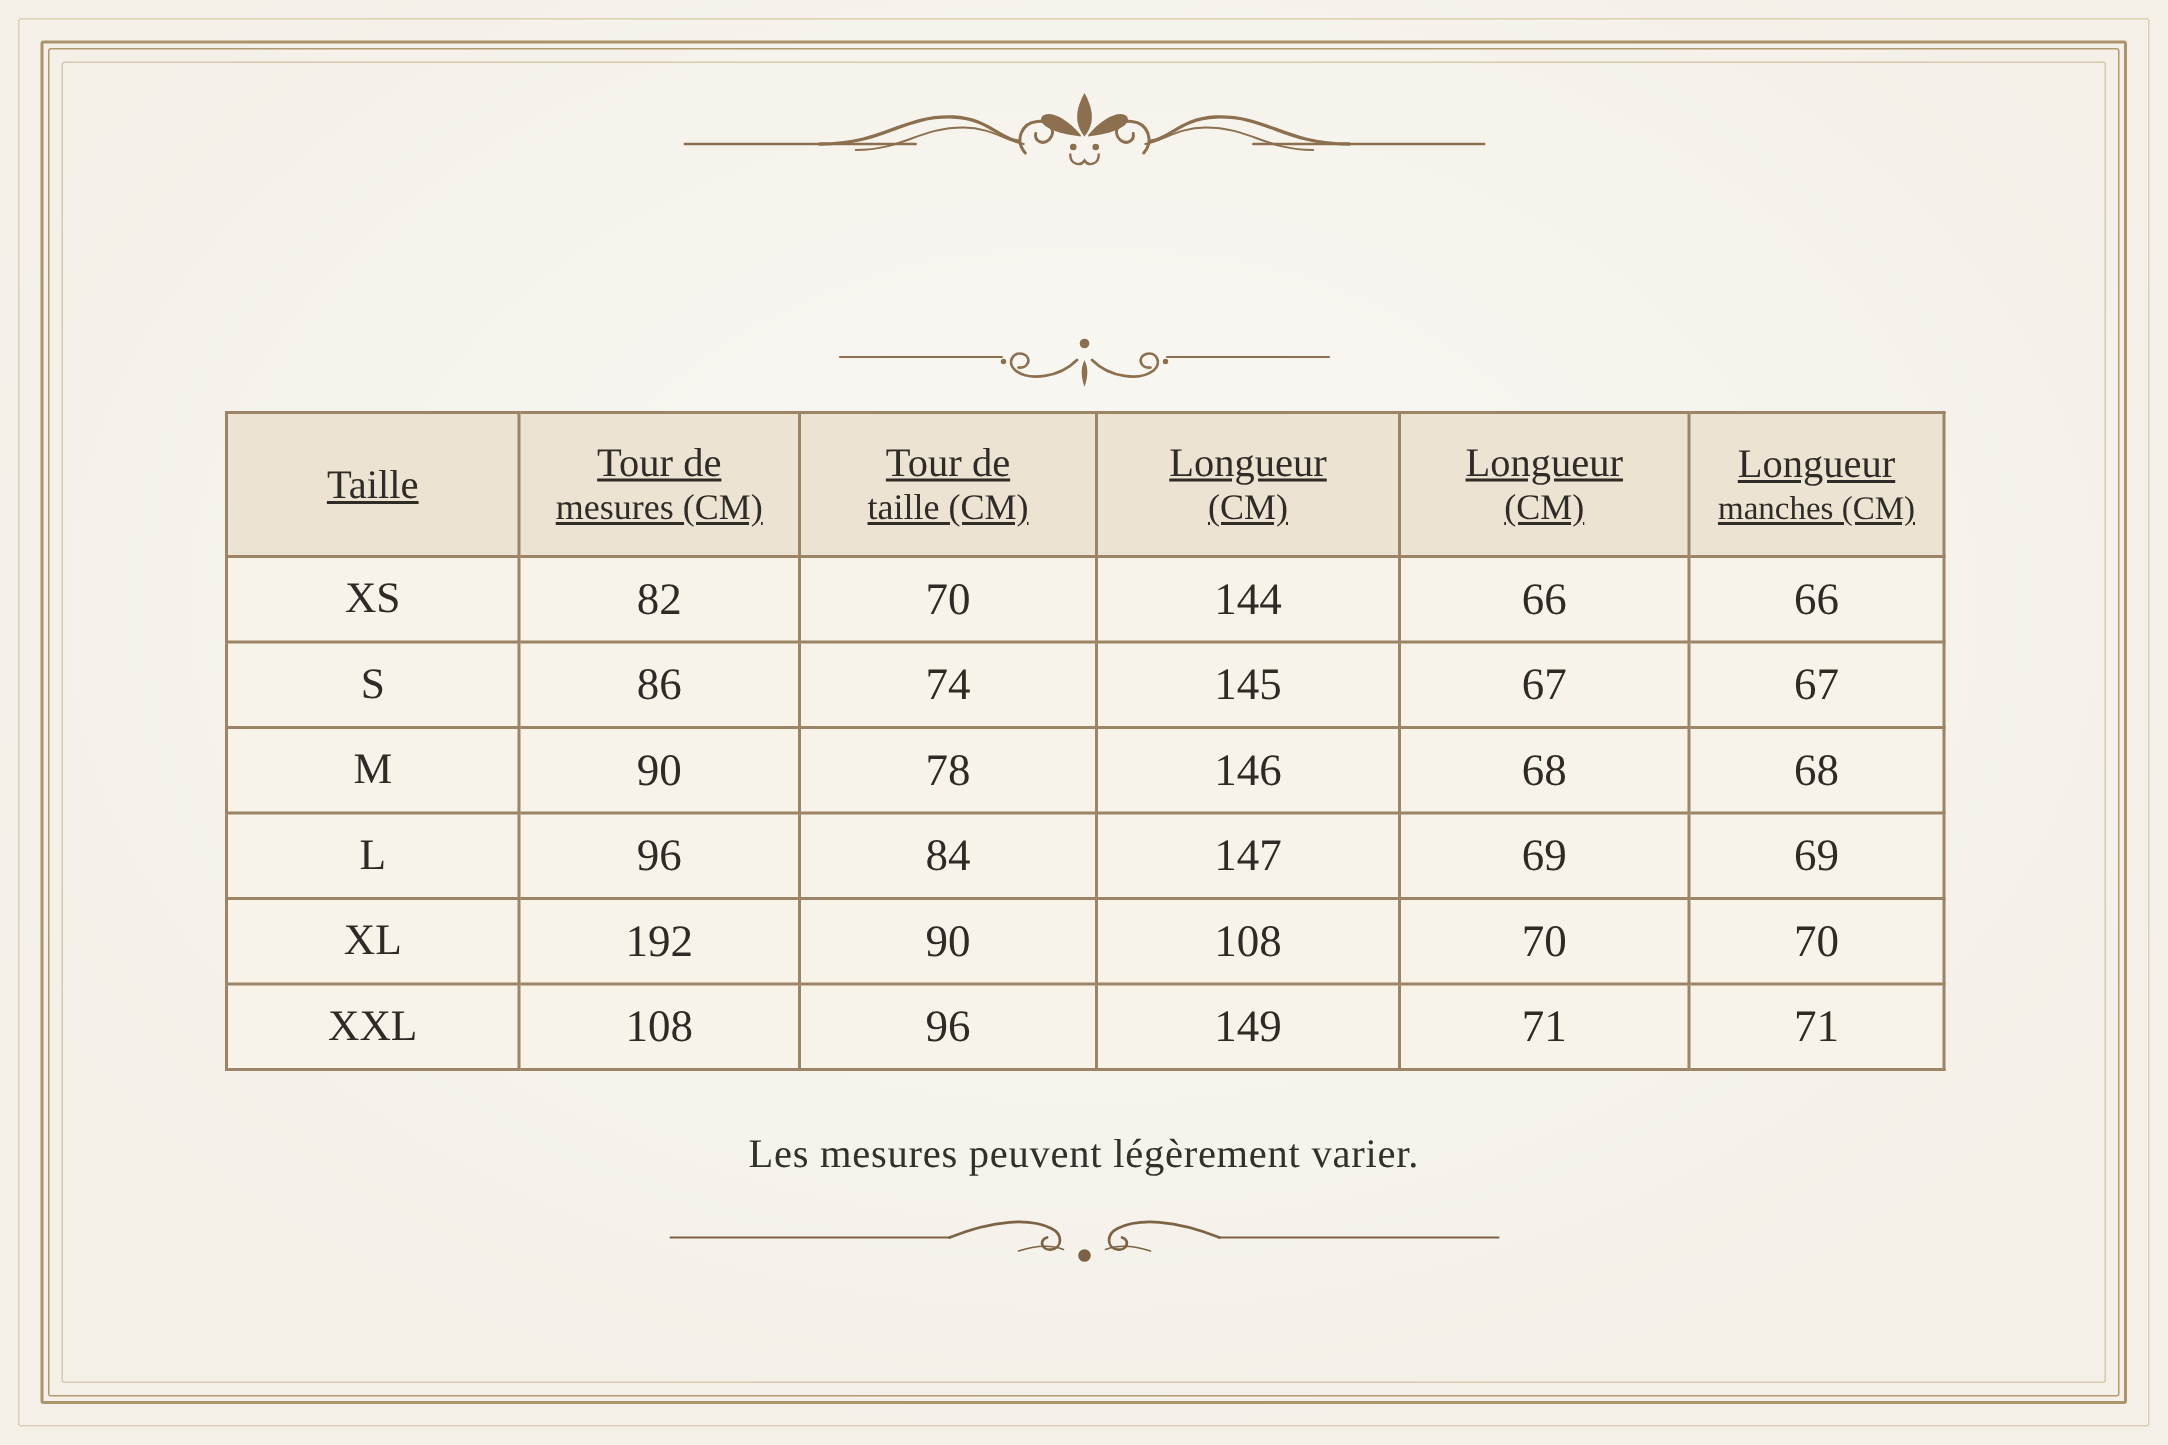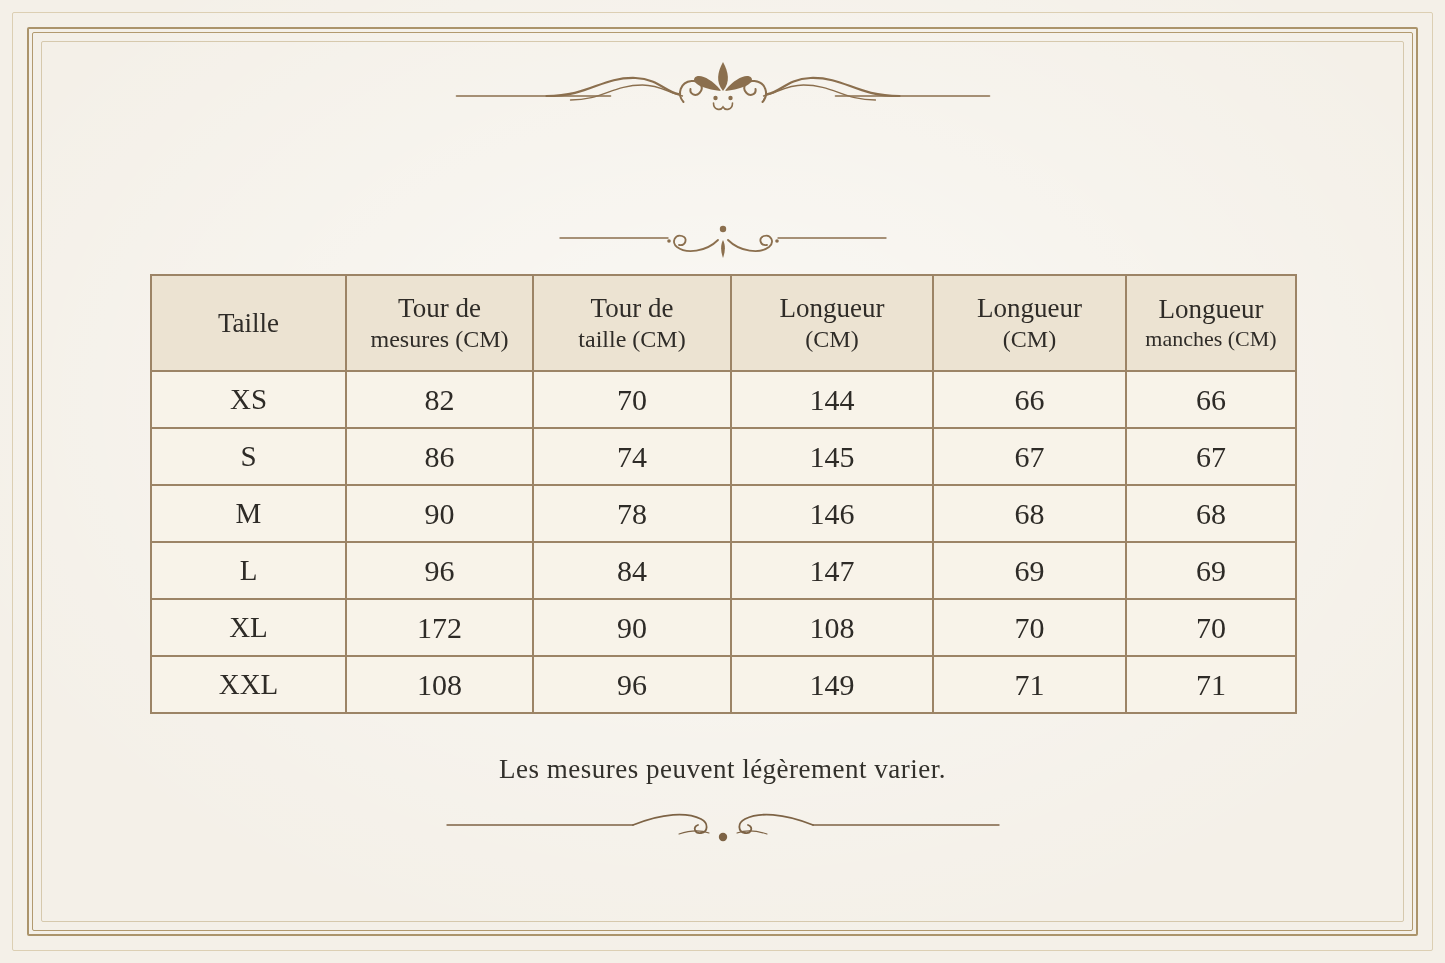--- a/index.html
+++ b/index.html
@@ -38,21 +38,21 @@
   table.size-table{
     position:absolute; left:150px; top:274px; width:1145px;
     border-collapse:collapse; table-layout:fixed;
     border:2px solid #9c8466;
   }
   .size-table th, .size-table td{
     border:2px solid #9c8466; text-align:center; vertical-align:middle;
   }
   .size-table th{
     background:#ece3d2; height:96px; font-weight:normal;
-    font-size:27px; line-height:1.22; color:#2f2c28;
+    font-size:27px; line-height:1.22; color:#2f2c28;text-decoration:underline;
   }
   .size-table th .h-bottom{ display:block; font-size:24px; }
   .size-table th .h-bottom:empty{ display:none; }
   .size-table th.small-bottom .h-bottom{ font-size:22px; }
   .size-table td{
     background:#f8f3e9; height:57px; font-size:30px; color:#2e2b27;
   }
   .size-table td.size-cell{ font-size:29px; }
 
   .footnote{
@@ -154,21 +154,21 @@
       <tr>
         <td class="size-cell">L</td>
         <td>96</td>
         <td>84</td>
         <td>147</td>
         <td>69</td>
         <td>69</td>
       </tr>
       <tr>
         <td class="size-cell">XL</td>
-        <td>172</td>
+        <td>192</td>
         <td>90</td>
         <td>108</td>
         <td>70</td>
         <td>70</td>
       </tr>
       <tr>
         <td class="size-cell">XXL</td>
         <td>108</td>
         <td>96</td>
         <td>149</td>

